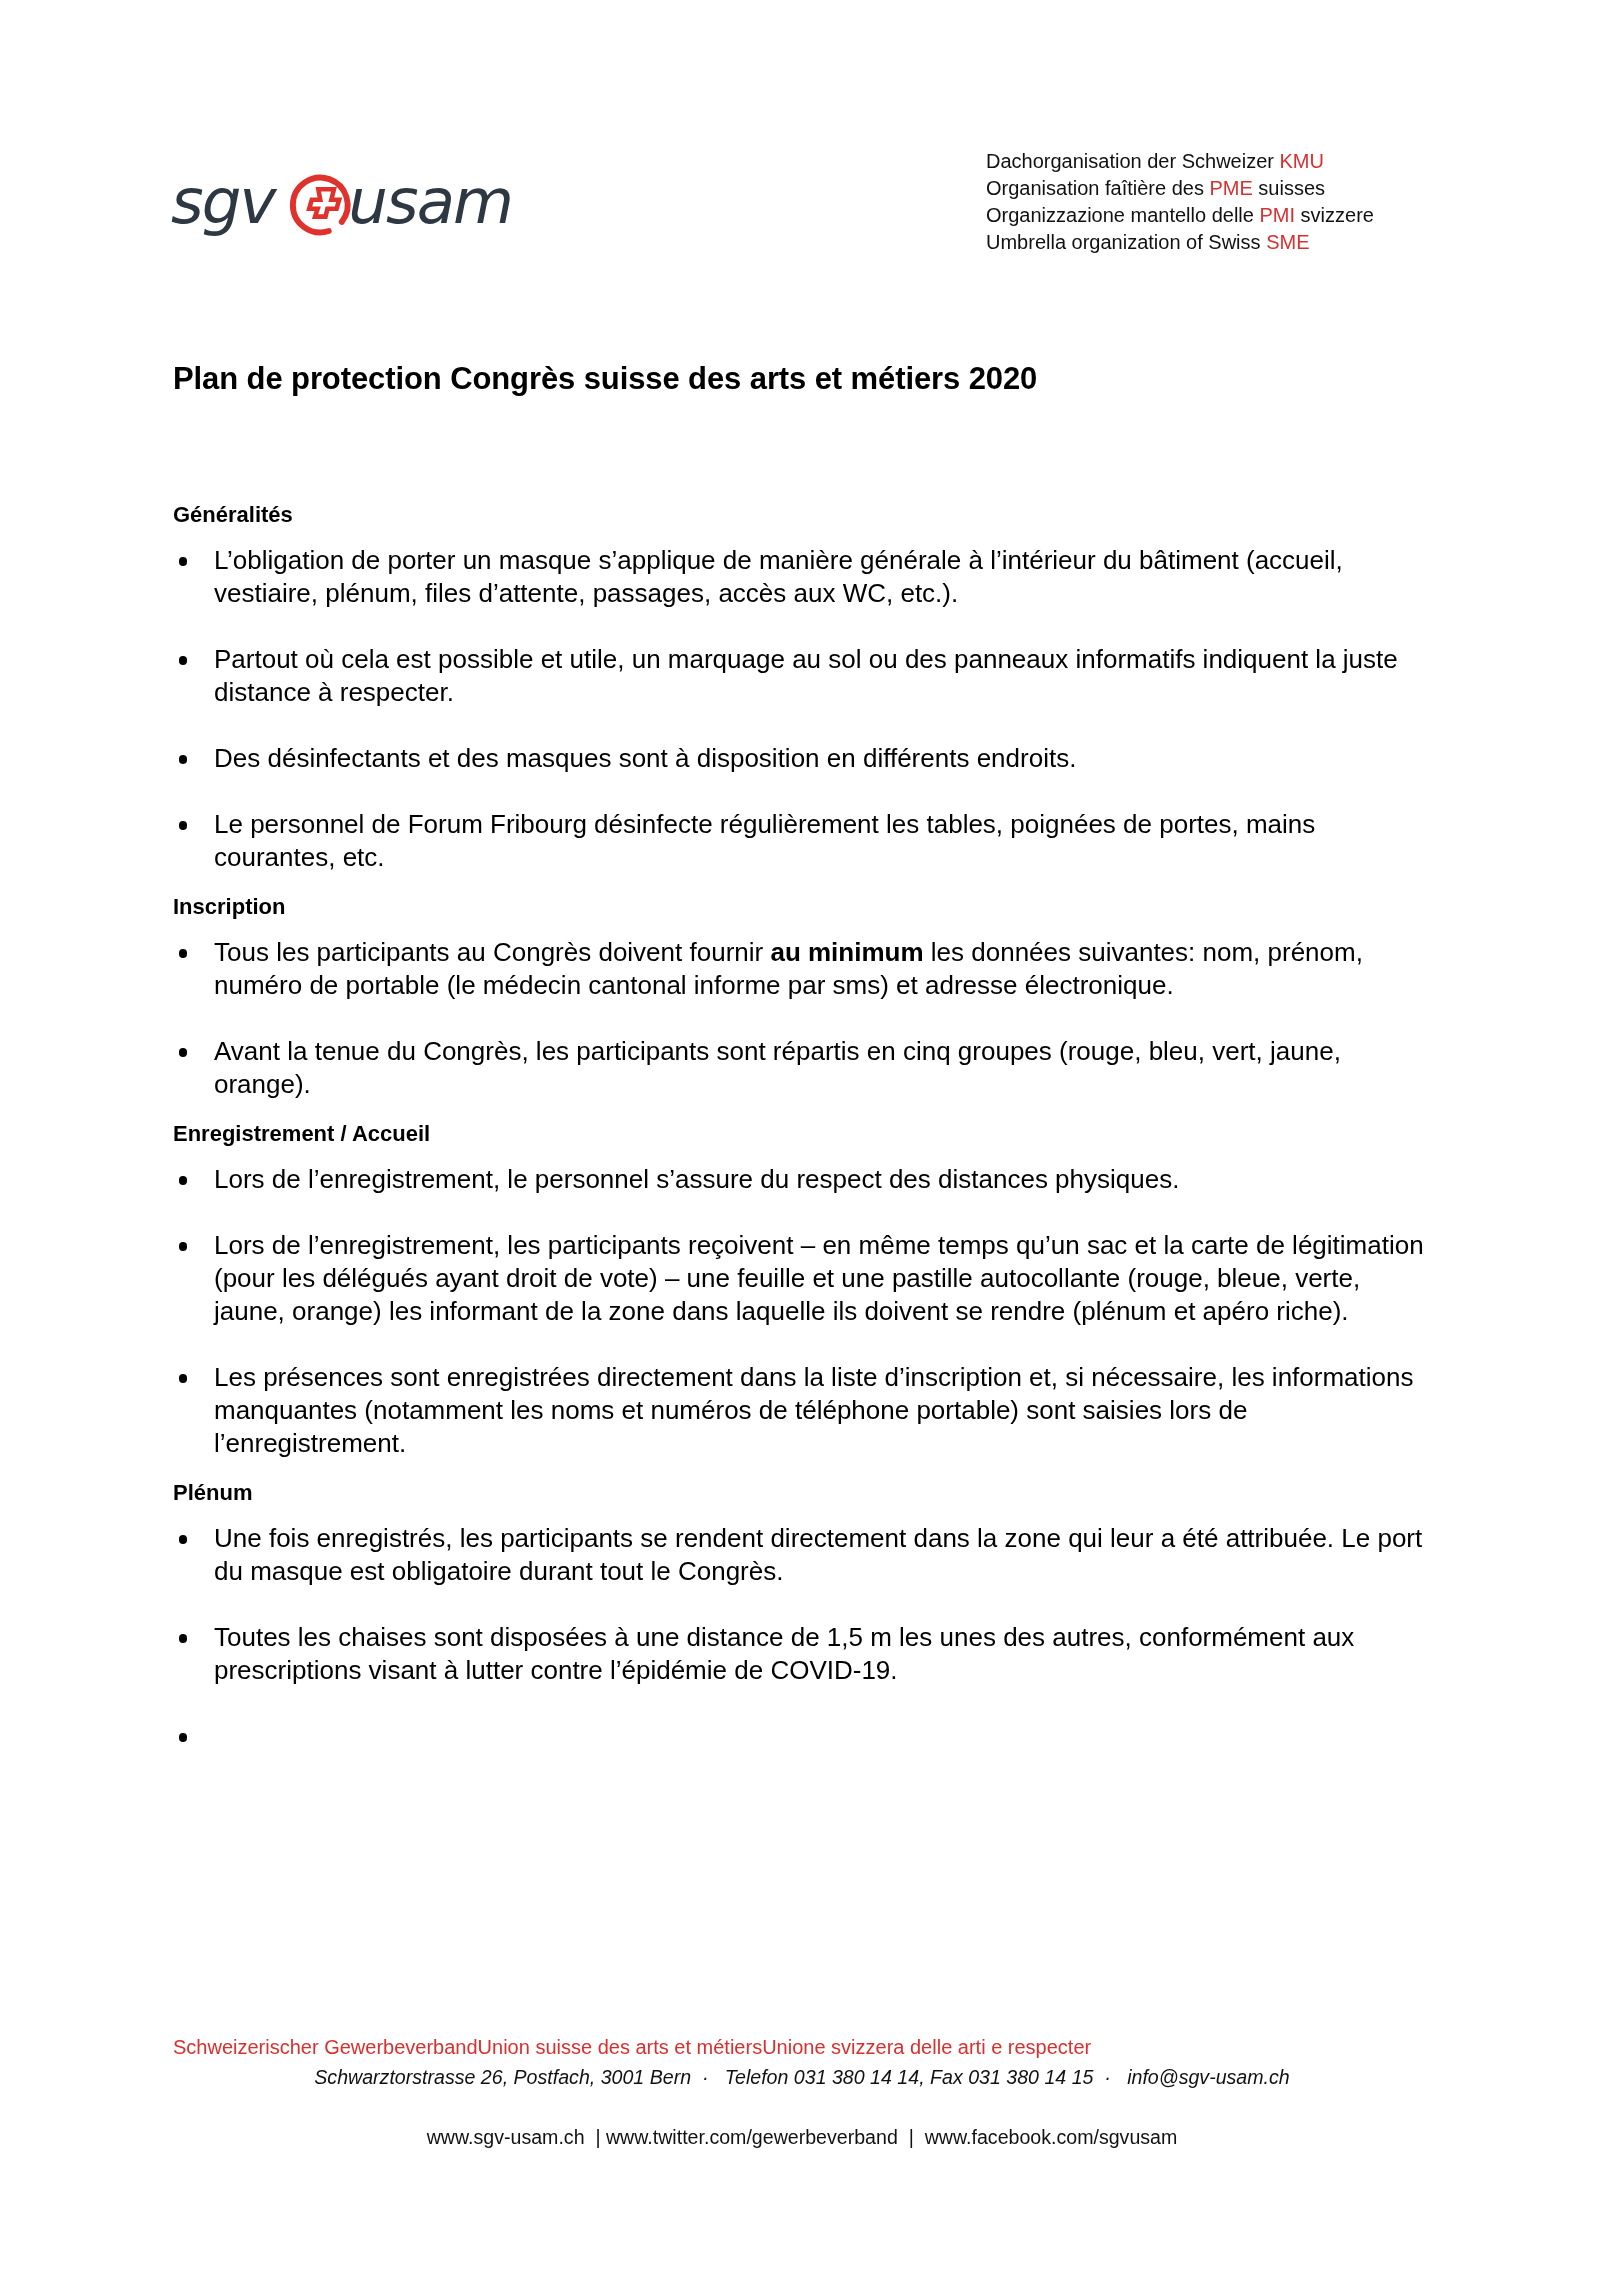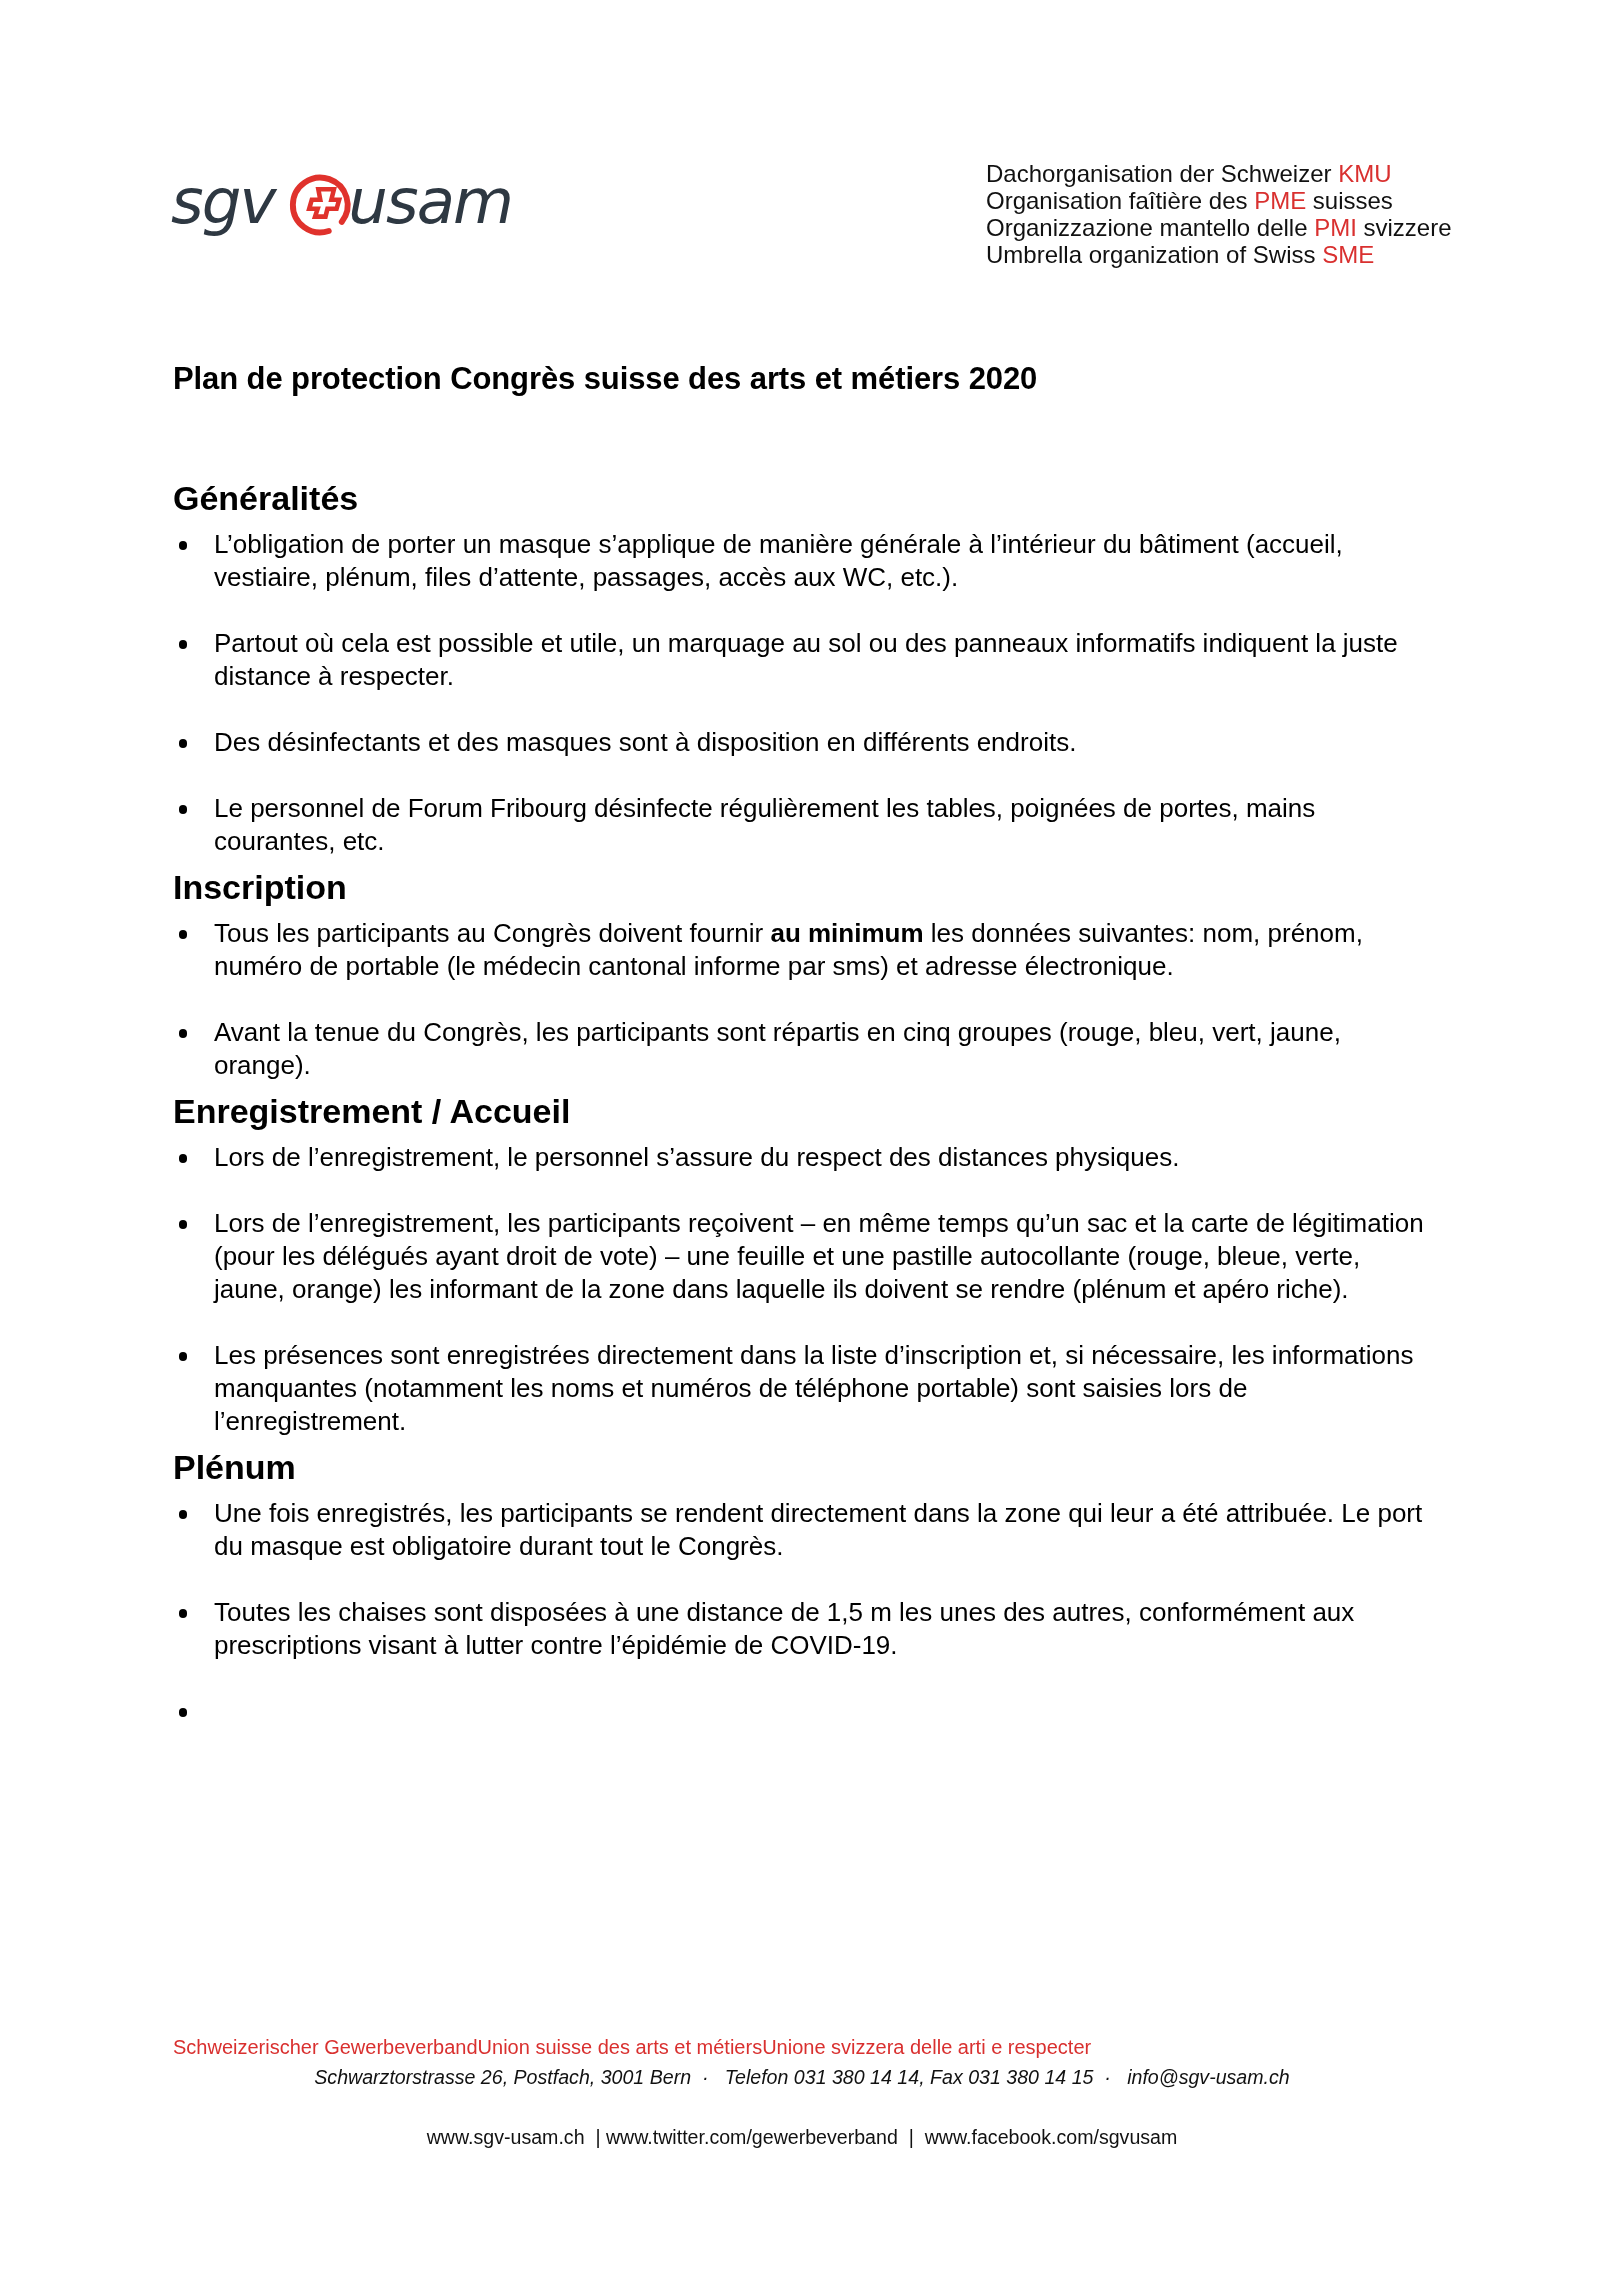--- a/index.html
+++ b/index.html
@@ -3,32 +3,32 @@
 <meta charset="utf-8">
 <style>
   html, body { margin: 0; padding: 0; background: #ffffff; }
   body {
     width: 1616px; height: 2284px; position: relative; overflow: hidden;
     font-family: "Liberation Sans", sans-serif; color: #000;
   }
   .logo { position: absolute; left: 171px; top: 171px; width: 352px; height: 75px; }
   .logo svg { display: block; }
   .tagline {
-    position: absolute; left: 986px; top: 160px;
-    font-size: 24px; line-height: 27px; color: #111;
+    position: absolute; left: 986px; top: 148px;
+    font-size: 20px; line-height: 27px; color: #111;
   }
   .tagline .hl { color: #d9302f; }
   .title {
     position: absolute; left: 173px; top: 360px;
     font-size: 31px; font-weight: bold; line-height: 37px; margin: 0;
     letter-spacing: -0.1px;
   }
   .content { position: absolute; left: 173px; top: 482px; width: 1258px; }
   .section-heading {
-    font-size: 34px; font-weight: bold; line-height: 33px; margin: 0 0 13px 0;
+    font-size: 22px; font-weight: bold; line-height: 33px; margin: 16px 0 13px 0;
   }
   .bullets { list-style: none; margin: 0; padding: 0; }
   .bullet {
     position: relative; padding-left: 41px;
     font-size: 26px; line-height: 33px; margin-bottom: 33px;
   }
   .bullet:last-child { margin-bottom: 13px; }
   .bullet .dot {
     position: absolute; left: 5.9px; top: 13px; width: 8.5px; height: 8.5px;
     border-radius: 50%; background: #000;

